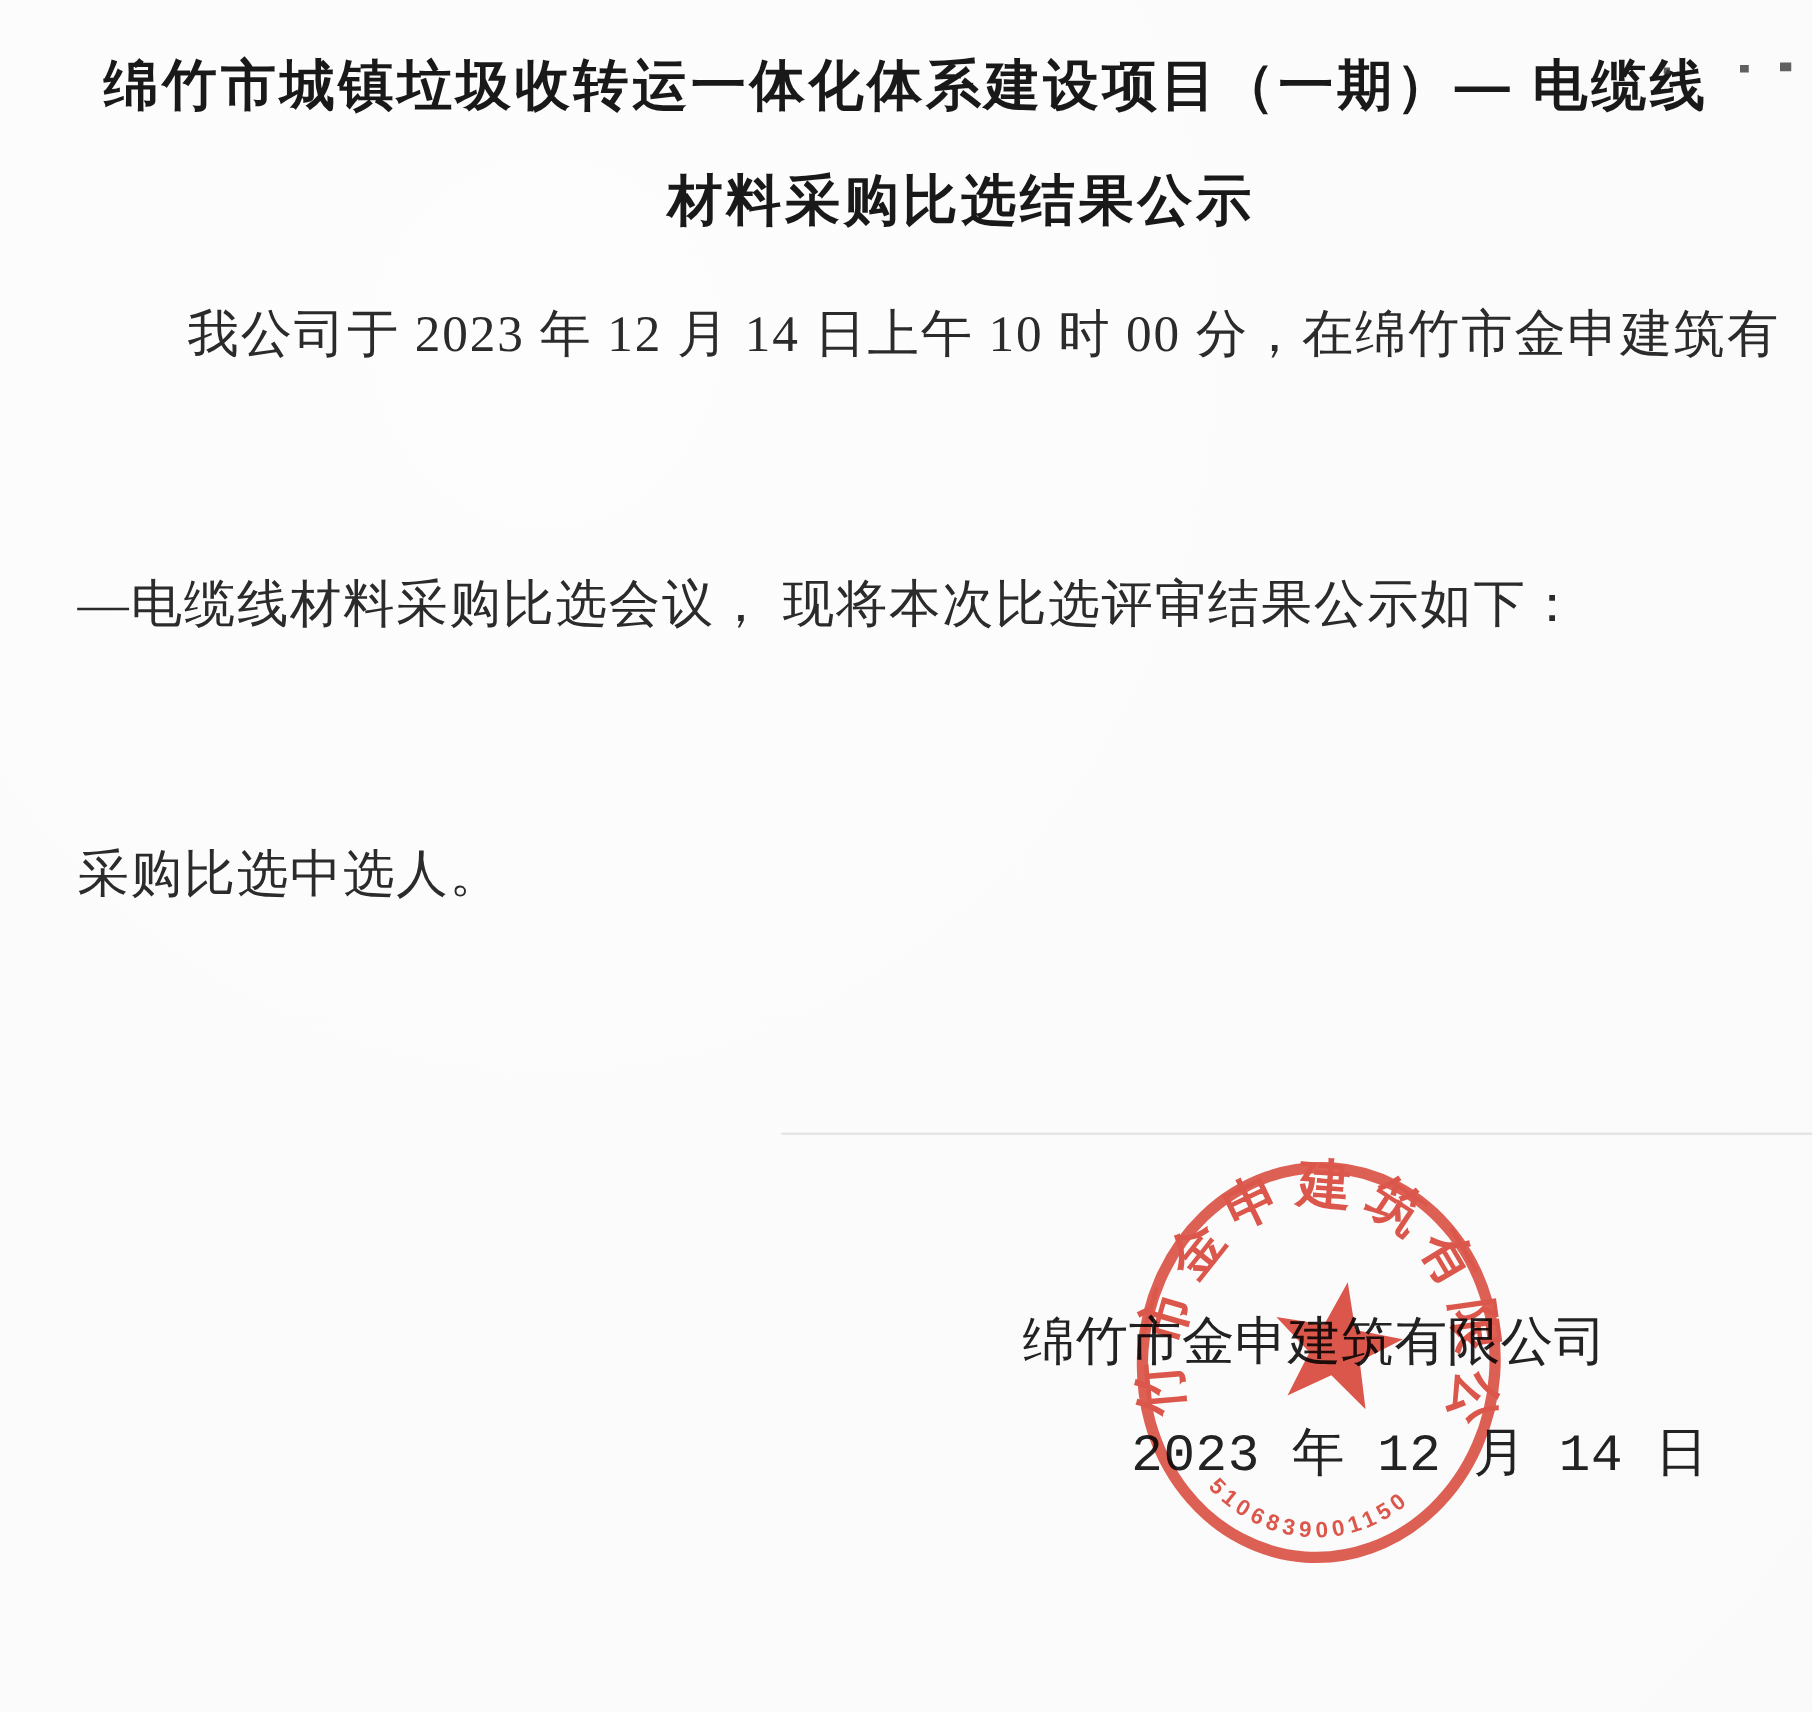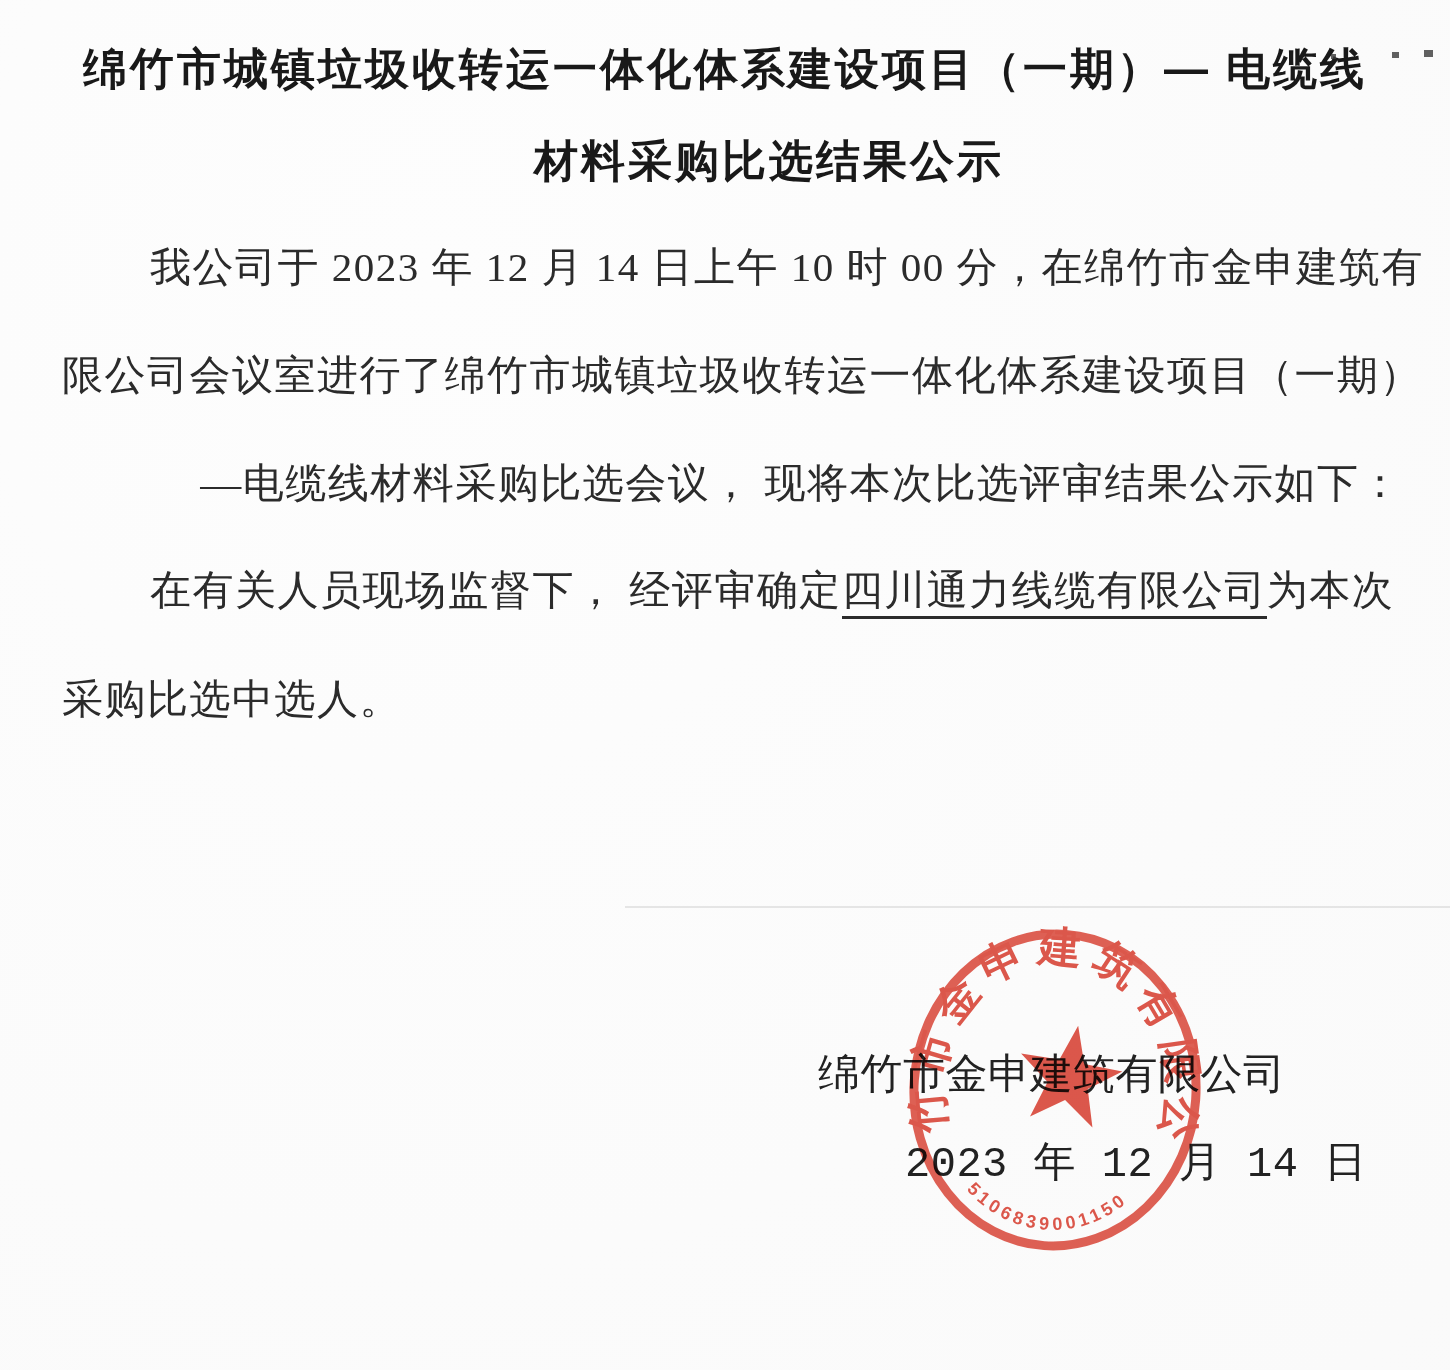--- a/index.html
+++ b/index.html
@@ -43,21 +43,21 @@
     width: 1340px;
     font-size: 41px;
     line-height: 1;
     letter-spacing: 1.5px;
     white-space: nowrap;
     color: #2b2b2b;
   }
   .indent { text-indent: 88px; }
   .l1 { top: 247px; }
   .l2 { top: 355px; }
-  .l3 { top: 463px; text-align: right; }
+  .l3 { top: 463px; }
   .l4 { top: 570px; }
   .l5 { top: 679px; }
 
   .winner-underline {
     border-bottom: 3px solid #2b2b2b;
     padding-bottom: 3px;
   }
 
   .sig-line {
     position: absolute;
@@ -105,24 +105,22 @@
 </style>
 </head>
 <body>
 
 <div class="page">
 
   <div class="doc-title title-1">绵竹市城镇垃圾收转运一体化体系建设项目（一期）— 电缆线</div>
   <div class="doc-title title-2">材料采购比选结果公示</div>
 
   <div class="body-line l1 indent">我公司于 2023 年 12 月 14 日上午 10 时 00 分，在绵竹市金申建筑有</div>
-  <div class="body-line l2">限公司会议室进行了绵竹市城镇垃圾收转运一体化体系建设项目（一期）</div>
   <div class="body-line l3">—电缆线材料采购比选会议，  现将本次比选评审结果公示如下：</div>
 
-  <div class="body-line l4 indent"><span>在有关人员现场监督下，  经评审确定</span><span class="winner-underline">四川通力线缆有限公司</span><span>为本次</span></div>
   <div class="body-line l5">采购比选中选人。</div>
 
   <div class="sig-line sig-company">绵竹市金申建筑有限公司</div>
   <div class="sig-line sig-date">2023 年 12 月 14 日</div>
 
   <svg class="seal" viewBox="-152 -168 304 336" xmlns="http://www.w3.org/2000/svg" xmlns:xlink="http://www.w3.org/1999/xlink">
     <g transform="rotate(4)">
       <ellipse cx="0" cy="0" rx="141" ry="156" fill="none" stroke="#dd4a3c" stroke-width="9" opacity="0.95"></ellipse>
       <defs>
         <path id="sealTopArc" d="M -97.9,64 A 113,128 0 1 1 97.9,64" fill="none"></path>

